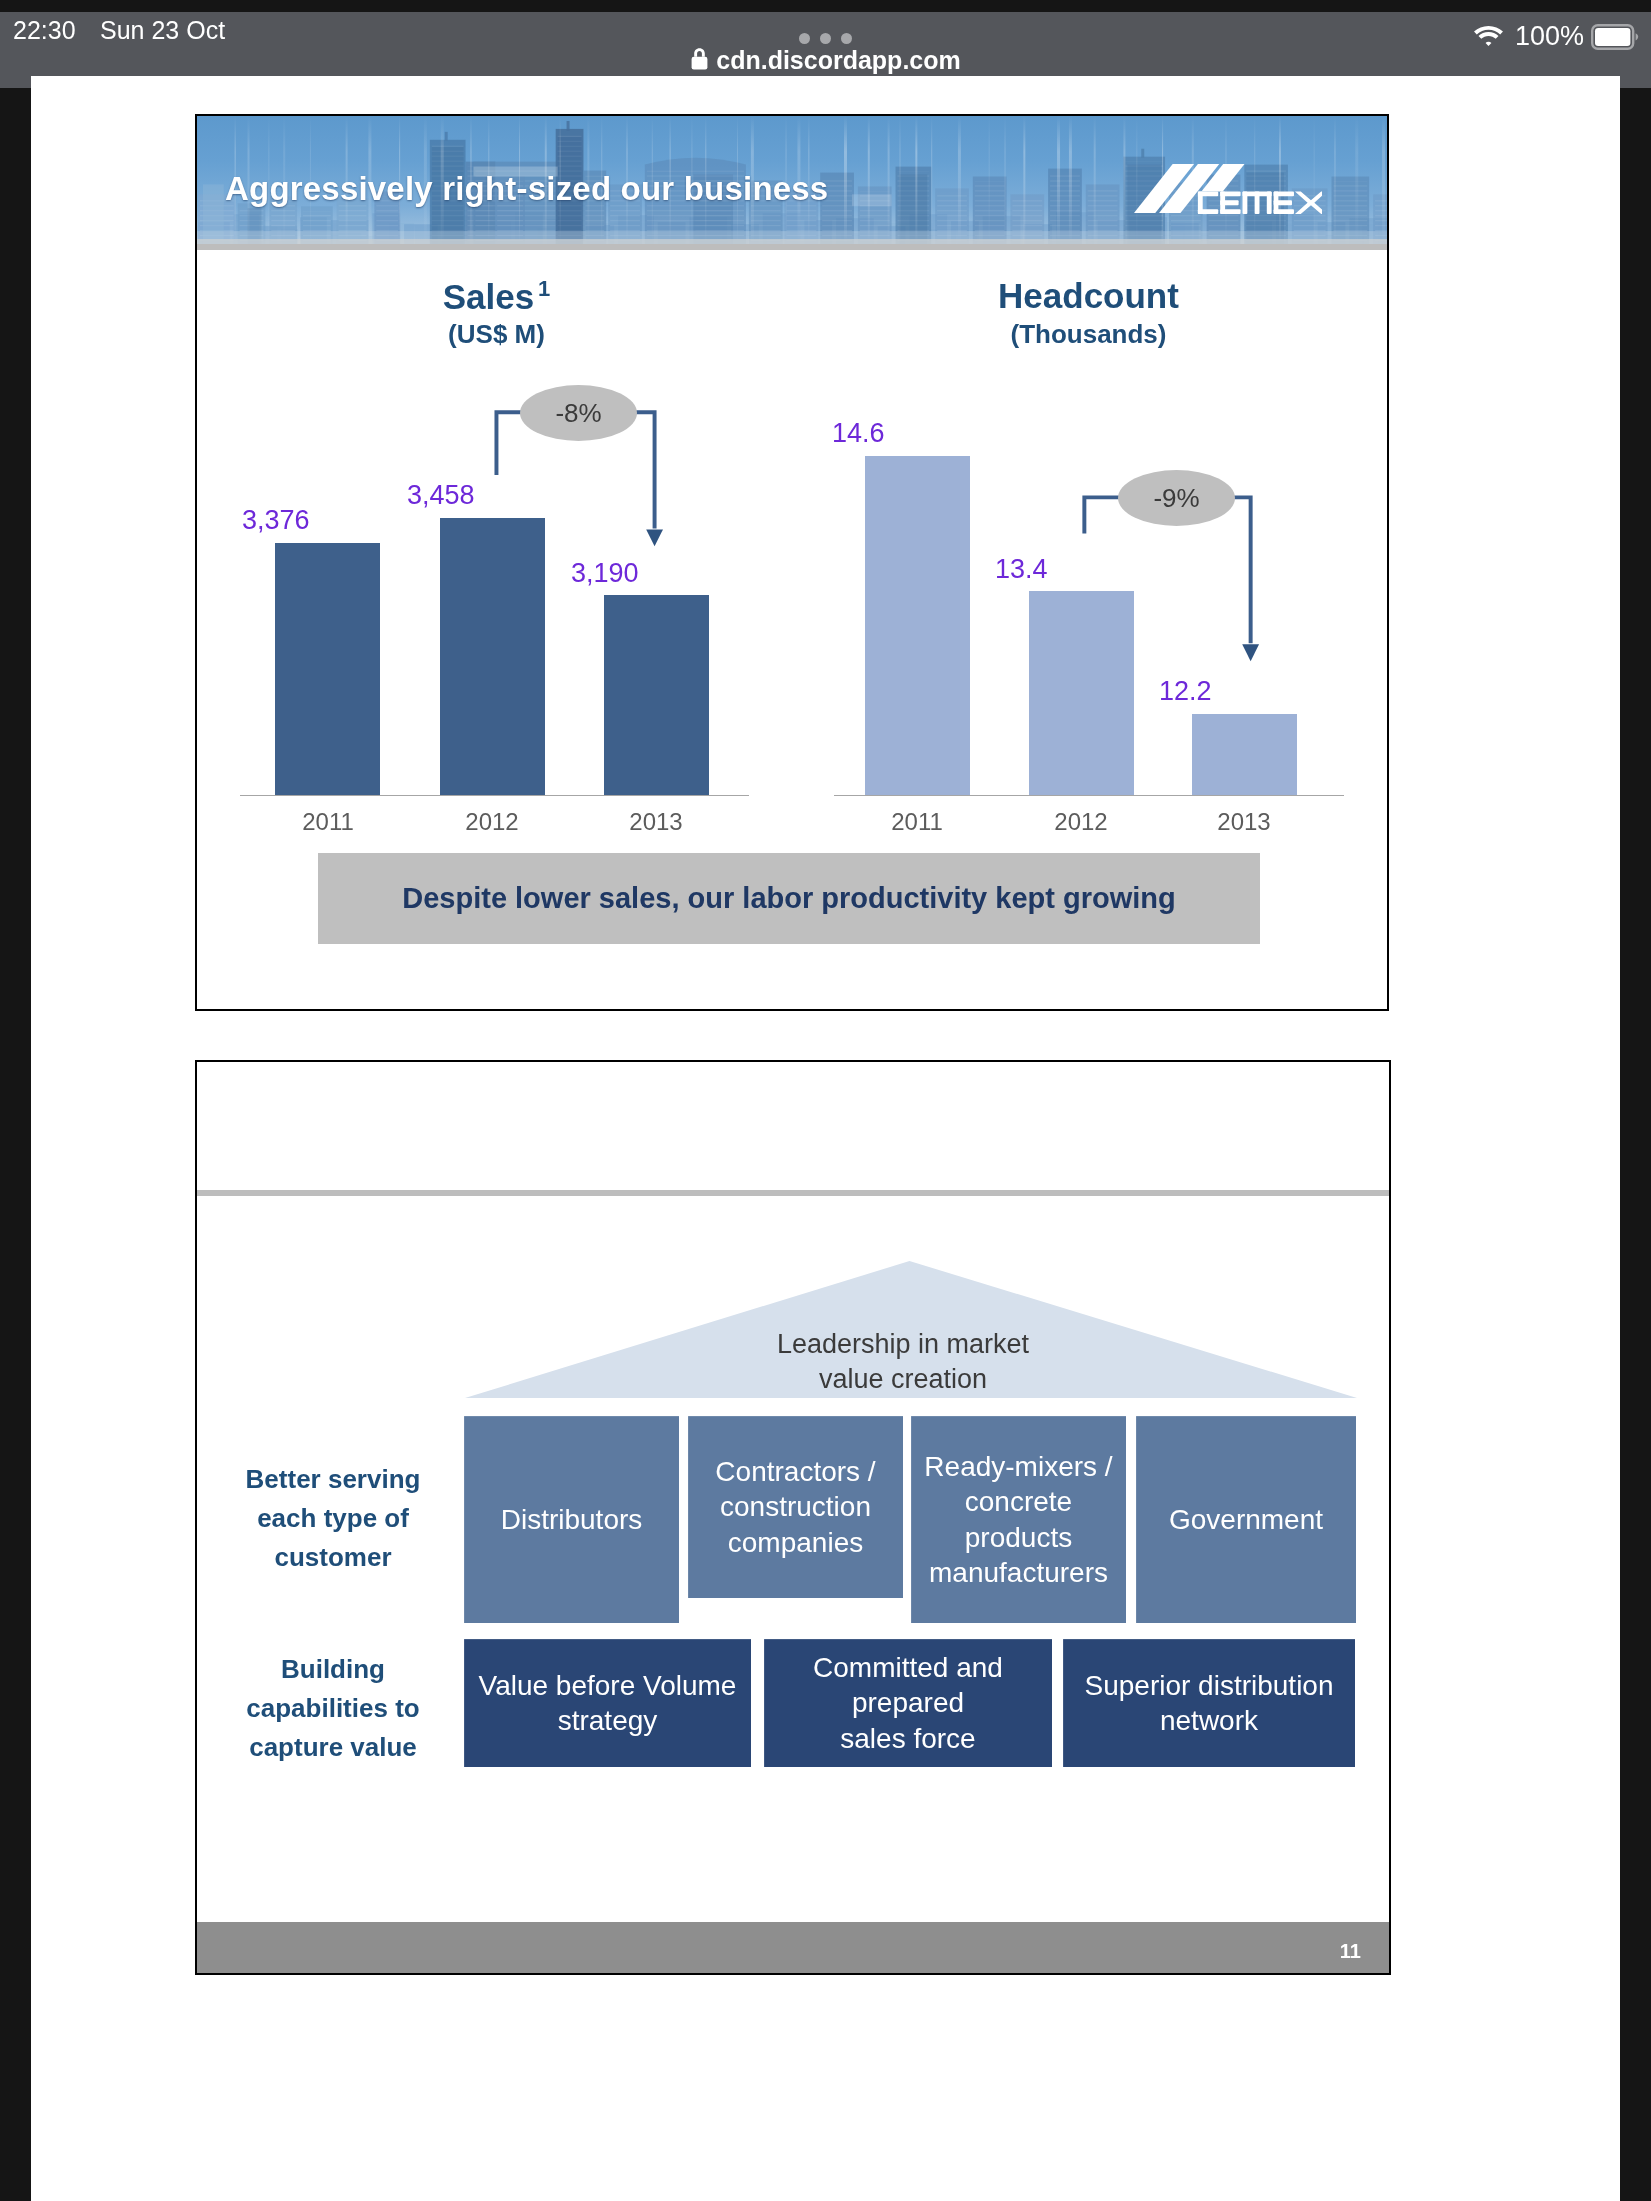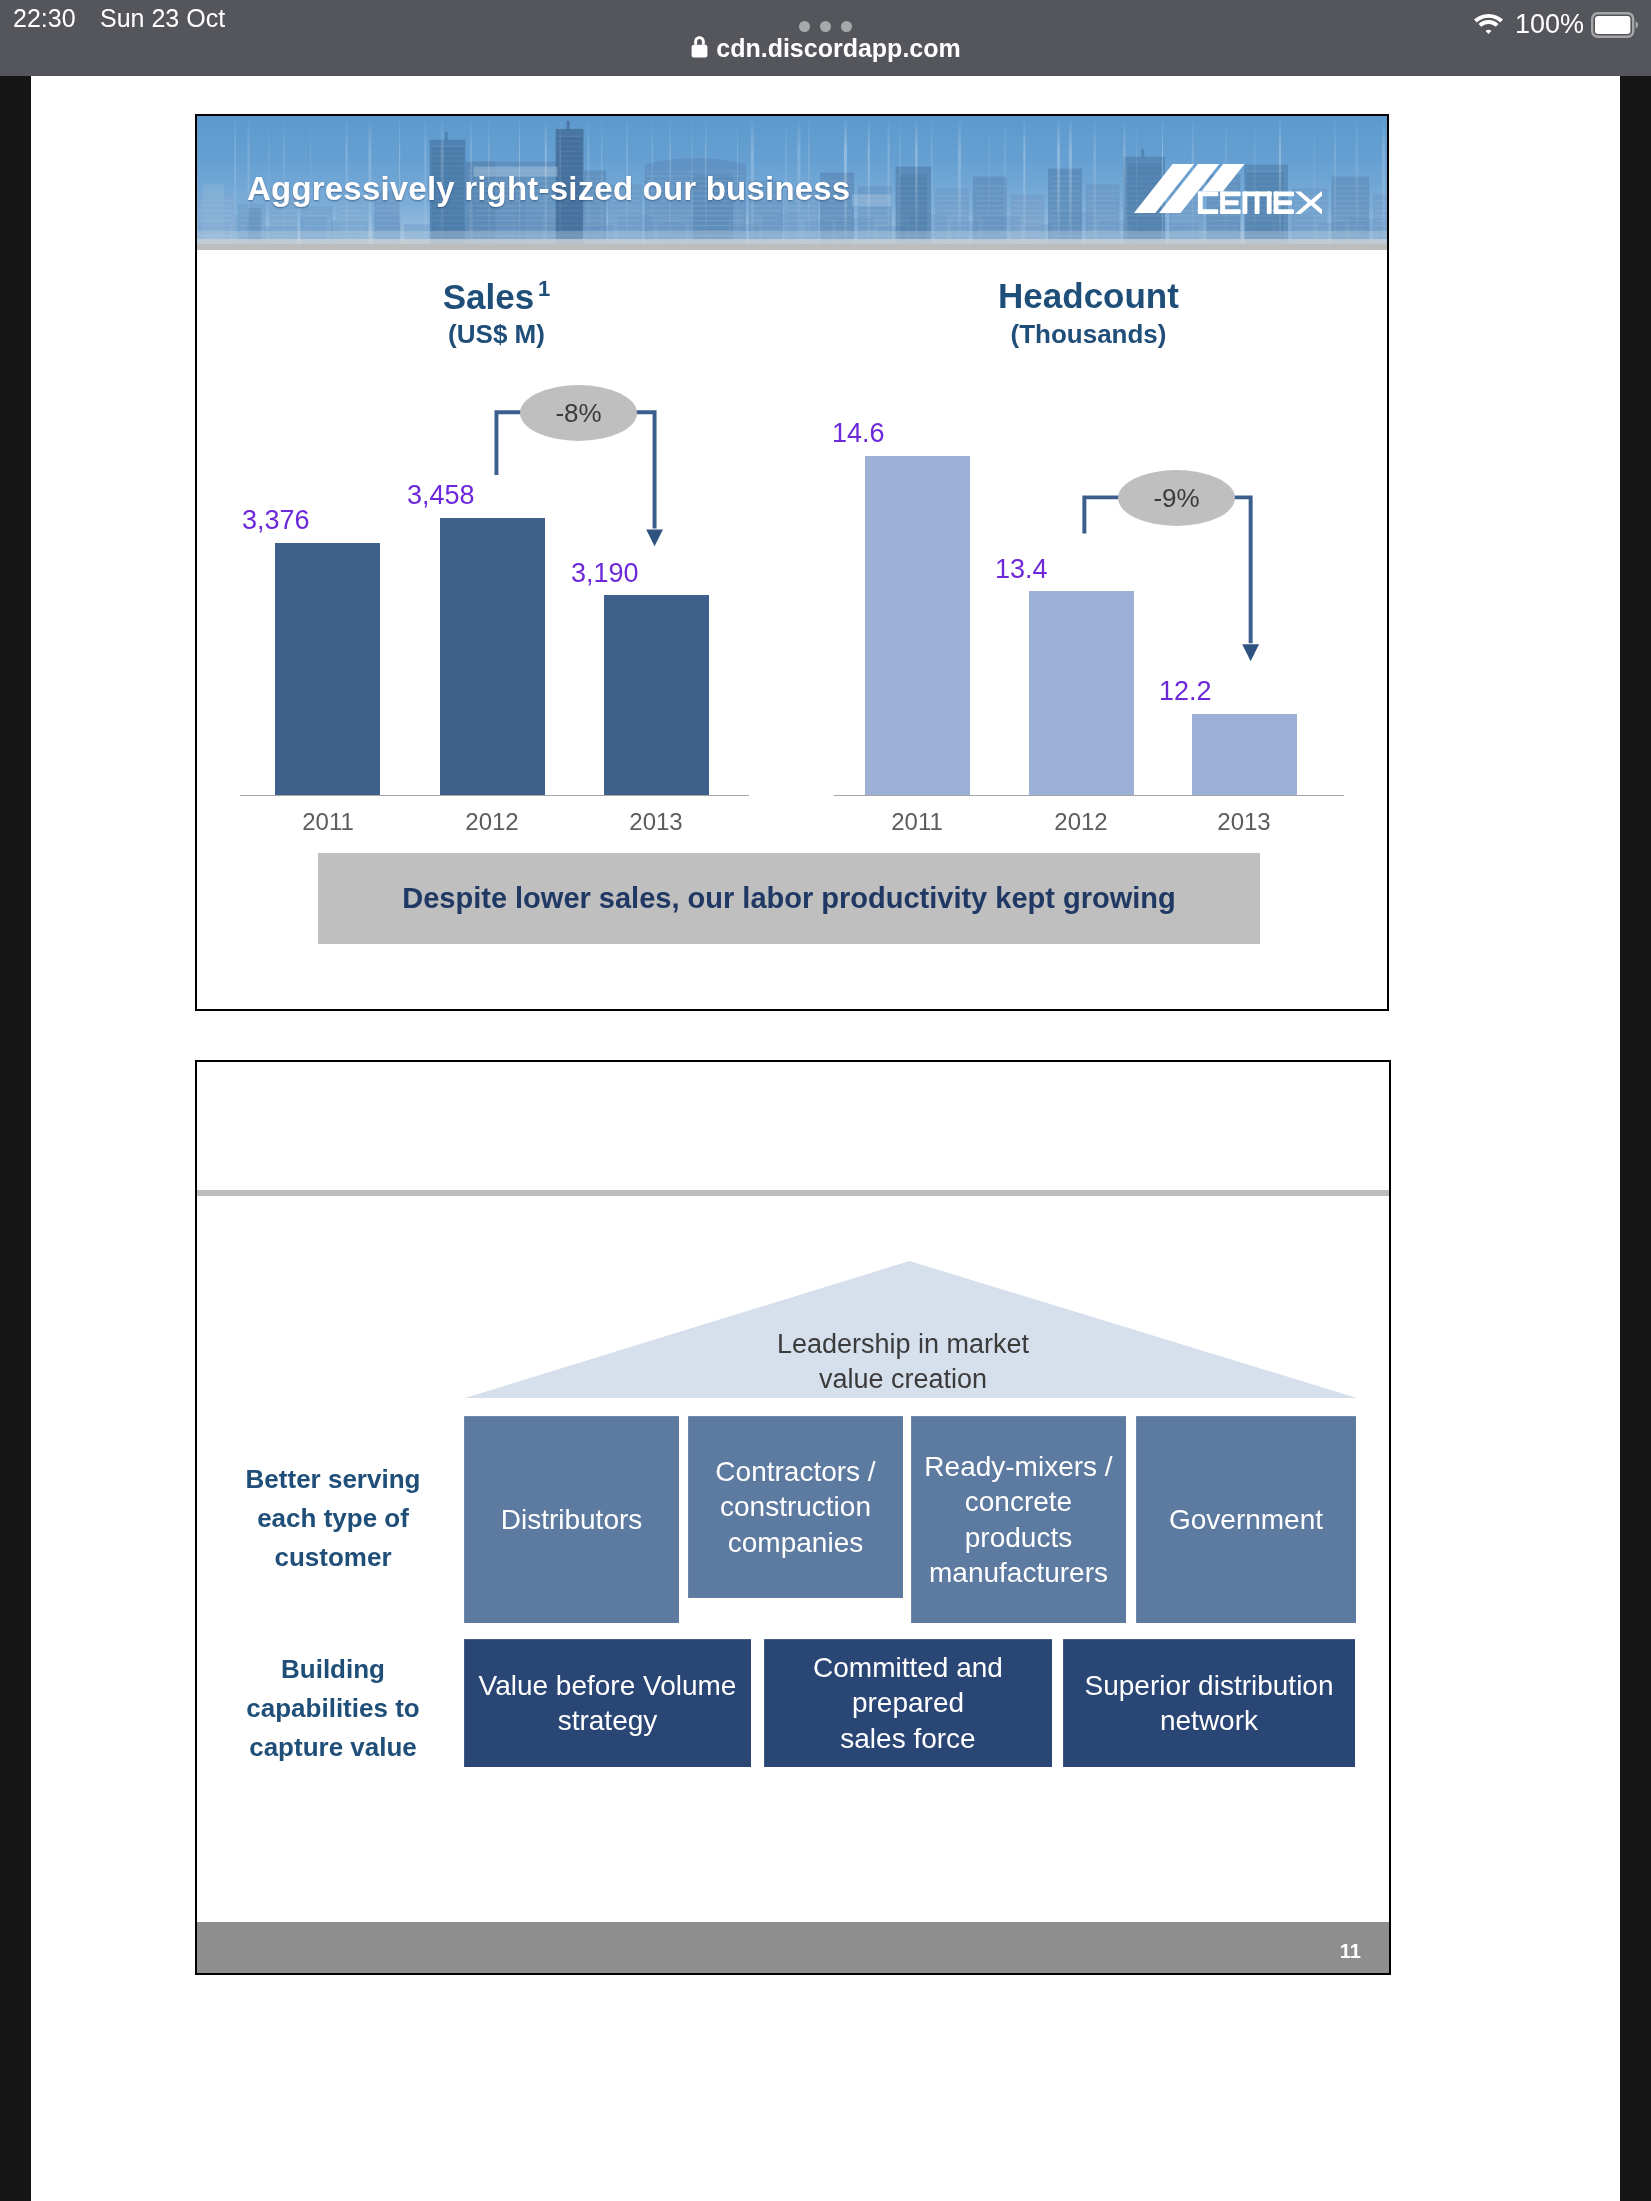--- a/index.html
+++ b/index.html
@@ -1,21 +1,21 @@
 <!DOCTYPE html>
 <html><head>
 <meta charset="utf-8">
 <title>cdn.discordapp.com</title>
 <style>
   html,body{margin:0;padding:0;}
   body{width:1651px;height:2202px;background:#151515;font-family:"Liberation Sans",sans-serif;overflow:hidden;}
   .root{position:relative;width:1651px;height:2202px;}
 
   
-  .statusbar{position:absolute;left:0;top:0;width:1651px;height:76px;background:#54565b;}
+  .statusbar{position:absolute;left:0;top:12px;width:1651px;height:76px;background:#54565b;}
   .sb-time{position:absolute;left:13px;top:4px;font-size:25px;color:#fff;}
   .sb-date{position:absolute;left:100px;top:4px;font-size:25px;color:#fff;}
   .sb-dots{position:absolute;left:0;right:0;top:17px;text-align:center;}
   .sb-dots span{display:inline-block;width:11px;height:11px;border-radius:50%;background:#a7a8ab;margin:0 5px;vertical-align:middle;}
   .sb-url{position:absolute;left:0;right:0;top:34px;text-align:center;font-size:25px;color:#fff;font-weight:bold;}
   .sb-lock{display:inline-block;vertical-align:-2px;margin-right:7px;}
   .sb-right{position:absolute;right:12px;top:9px;display:flex;align-items:center;}
   .sb-pct{font-size:27px;color:#fff;margin:0 7px 0 11px;}
 
   
@@ -37,21 +37,21 @@
   #rowlabel1{left:18px;top:398px;width:236px;}
   #rowlabel2{left:18px;top:588px;width:236px;}
   .cbox{position:absolute;display:flex;align-items:center;justify-content:center;text-align:center;
         color:#fff;font-size:28px;line-height:1.26;box-sizing:border-box;padding:0 8px;white-space:pre-line;}
   .cbox.r1{background:#5d7aa0;box-shadow:inset 0 1px 0 rgba(255,255,255,.12), inset 1px 0 0 rgba(255,255,255,.10);}
   .cbox.r2{background:#2a4675;box-shadow:inset 0 1px 0 rgba(255,255,255,.12), inset 1px 0 0 rgba(255,255,255,.10);}
 
 
   .hdr{position:absolute;left:0;top:0;width:100%;height:128px;overflow:hidden;}
   .hdr-title{position:absolute;left:28px;font-weight:bold;color:#fff;font-size:34px;letter-spacing:0.2px;
-             text-shadow:0 1px 2px rgba(20,50,90,.55);line-height:1.38;margin-left:22px;}
+             text-shadow:0 1px 2px rgba(20,50,90,.55);line-height:1.38;}
   .hdr-rule{position:absolute;left:0;width:100%;height:6px;background:#bdbdbd;}
   .cemex{position:absolute;}
   .skyline{position:absolute;left:0;top:0;width:100%;height:128px;display:block;}
   #s1title{left:28px;top:50px;font-size:33px;}
   #s2title{left:28px;top:25px;font-size:34px;}
   #s1logo, #s2logo{position:absolute;left:937px;top:46px;width:188px;height:53px;}
 
 
   .footbar{position:absolute;left:0;width:100%;background:#8e8e8e;}
   .footnote{position:absolute;color:#fff;font-size:18px;}

